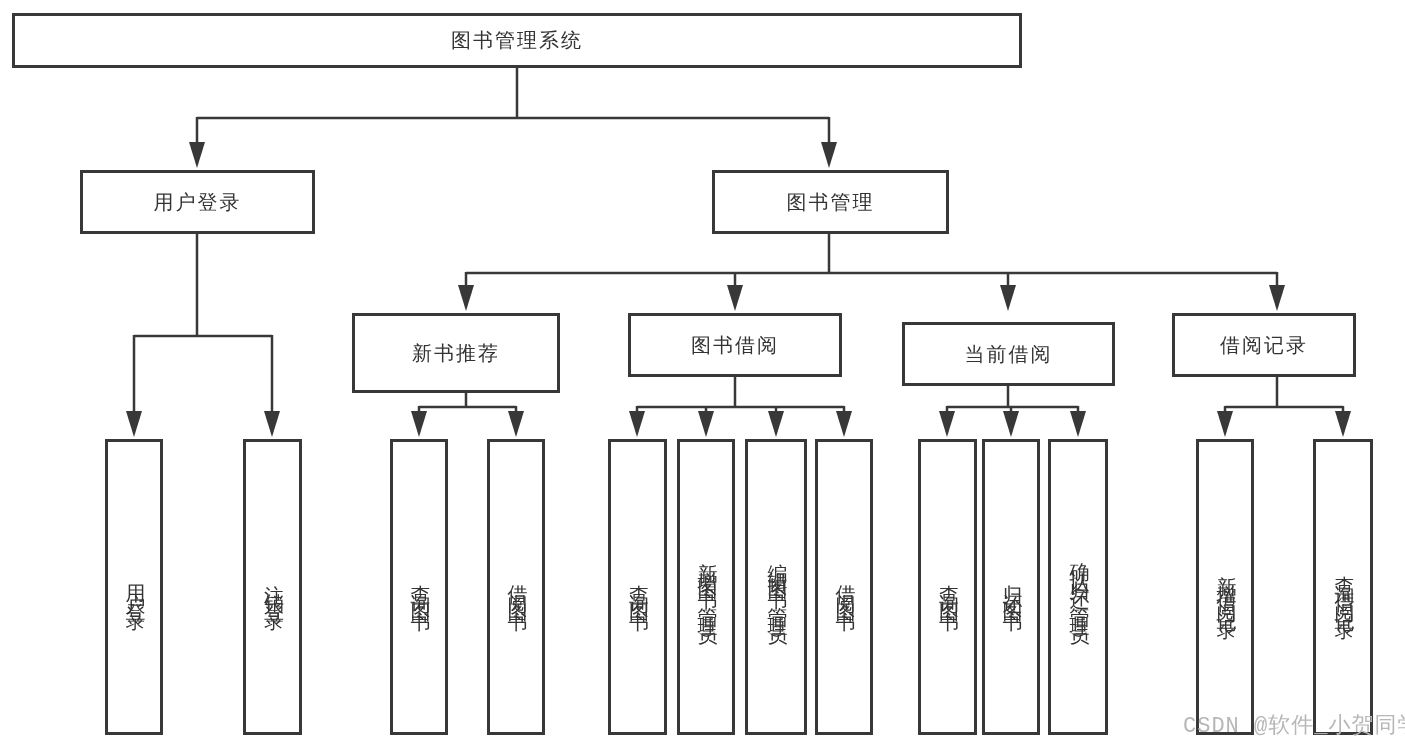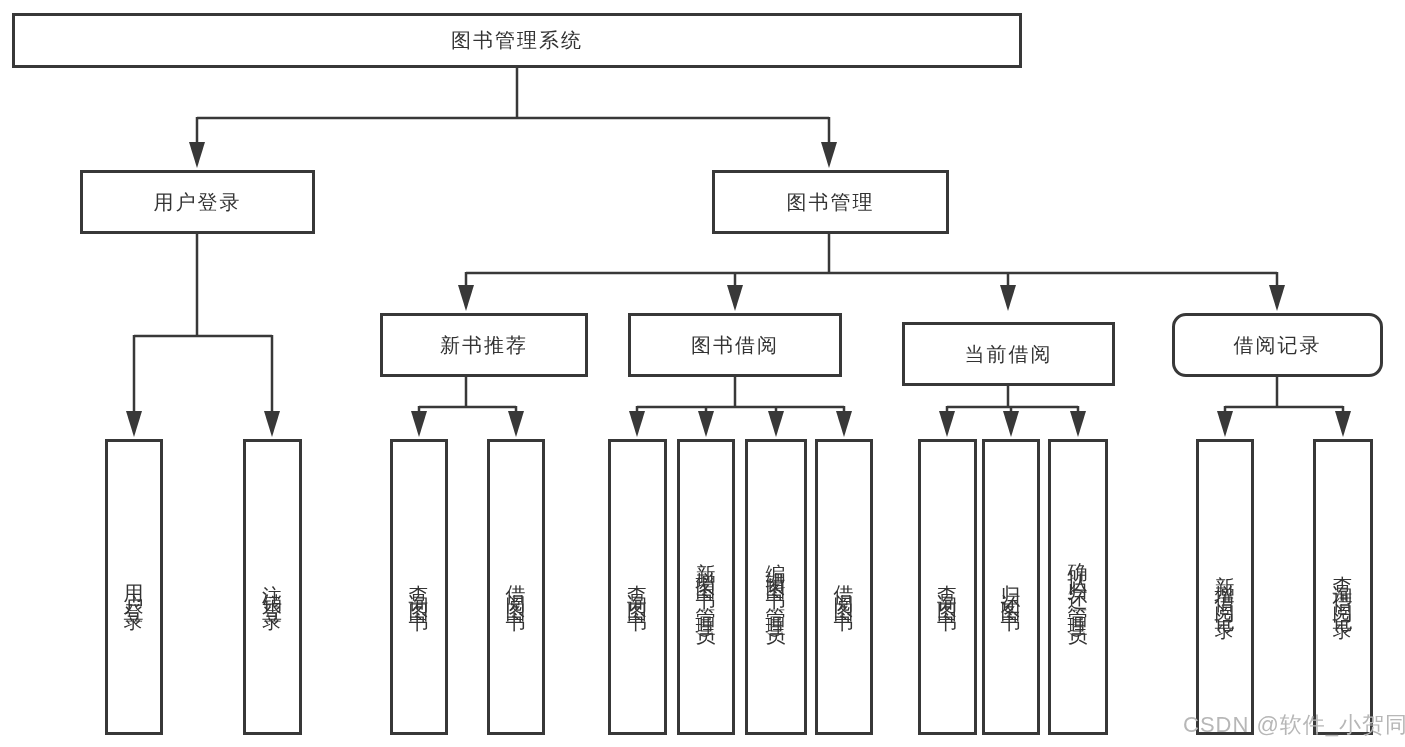--- a/index.html
+++ b/index.html
@@ -2,21 +2,21 @@
 <html><head>
 <meta charset="utf-8">
 <style>
   * { margin: 0; padding: 0; box-sizing: border-box; }
   html, body { background: #ffffff; }
   .canvas {
     position: relative;
     width: 1405px;
     height: 747px;
     background: #ffffff;
-    font-family: Liberation Sans, sans-serif;
+    font-family: Liberation Mono, monospace;
     color: #333333;
     overflow: hidden;
   }
   .connectors {
     position: absolute;
     left: 0; top: 0;
     width: 1405px; height: 747px;
     z-index: 0;
   }
   .hbox {
@@ -93,24 +93,24 @@
       <polygon points="1217,411 1233,411 1225,437"></polygon>
       <polygon points="1335,411 1351,411 1343,437"></polygon>
     </g>
   </svg>
 
   <div class="hbox" style="left:12px; top:13px; width:1010px; height:55px;">图书管理系统</div>
 
   <div class="hbox" style="left:80px; top:170px; width:235px; height:64px;">用户登录</div>
   <div class="hbox" style="left:712px; top:170px; width:237px; height:64px;">图书管理</div>
 
-  <div class="hbox" style="left:380px; top:313px; width:208px; height:64px;">新书推荐</div>
+  <div class="hbox" style="left:352px; top:313px; width:208px; height:80px;">新书推荐</div>
   <div class="hbox" style="left:628px; top:313px; width:214px; height:64px;text-align:center;">图书借阅</div>
   <div class="hbox" style="left:902px; top:313px; width:213px; height:64px;margin-top:9px;">当前借阅</div>
-  <div class="hbox" style="left:1172px; top:313px; width:211px; height:64px;border-radius:14px;">借阅记录</div>
+  <div class="hbox" style="left:1172px; top:313px; width:184px; height:64px;">借阅记录</div>
 
   <div class="vbox" style="left:105px; top:439px; width:58px; height:296px;">用户登录</div>
   <div class="vbox" style="left:243px; top:439px; width:59px; height:296px;">注销登录</div>
 
   <div class="vbox" style="left:390px; top:439px; width:58px; height:296px;">查询图书</div>
   <div class="vbox" style="left:487px; top:439px; width:58px; height:296px;">借阅图书</div>
 
   <div class="vbox" style="left:608px; top:439px; width:59px; height:296px;">查询图书</div>
   <div class="vbox" style="left:677px; top:439px; width:58px; height:296px;">新增图书（管理员）</div>
   <div class="vbox" style="left:745px; top:439px; width:62px; height:296px;">编辑图书（管理员）</div>

